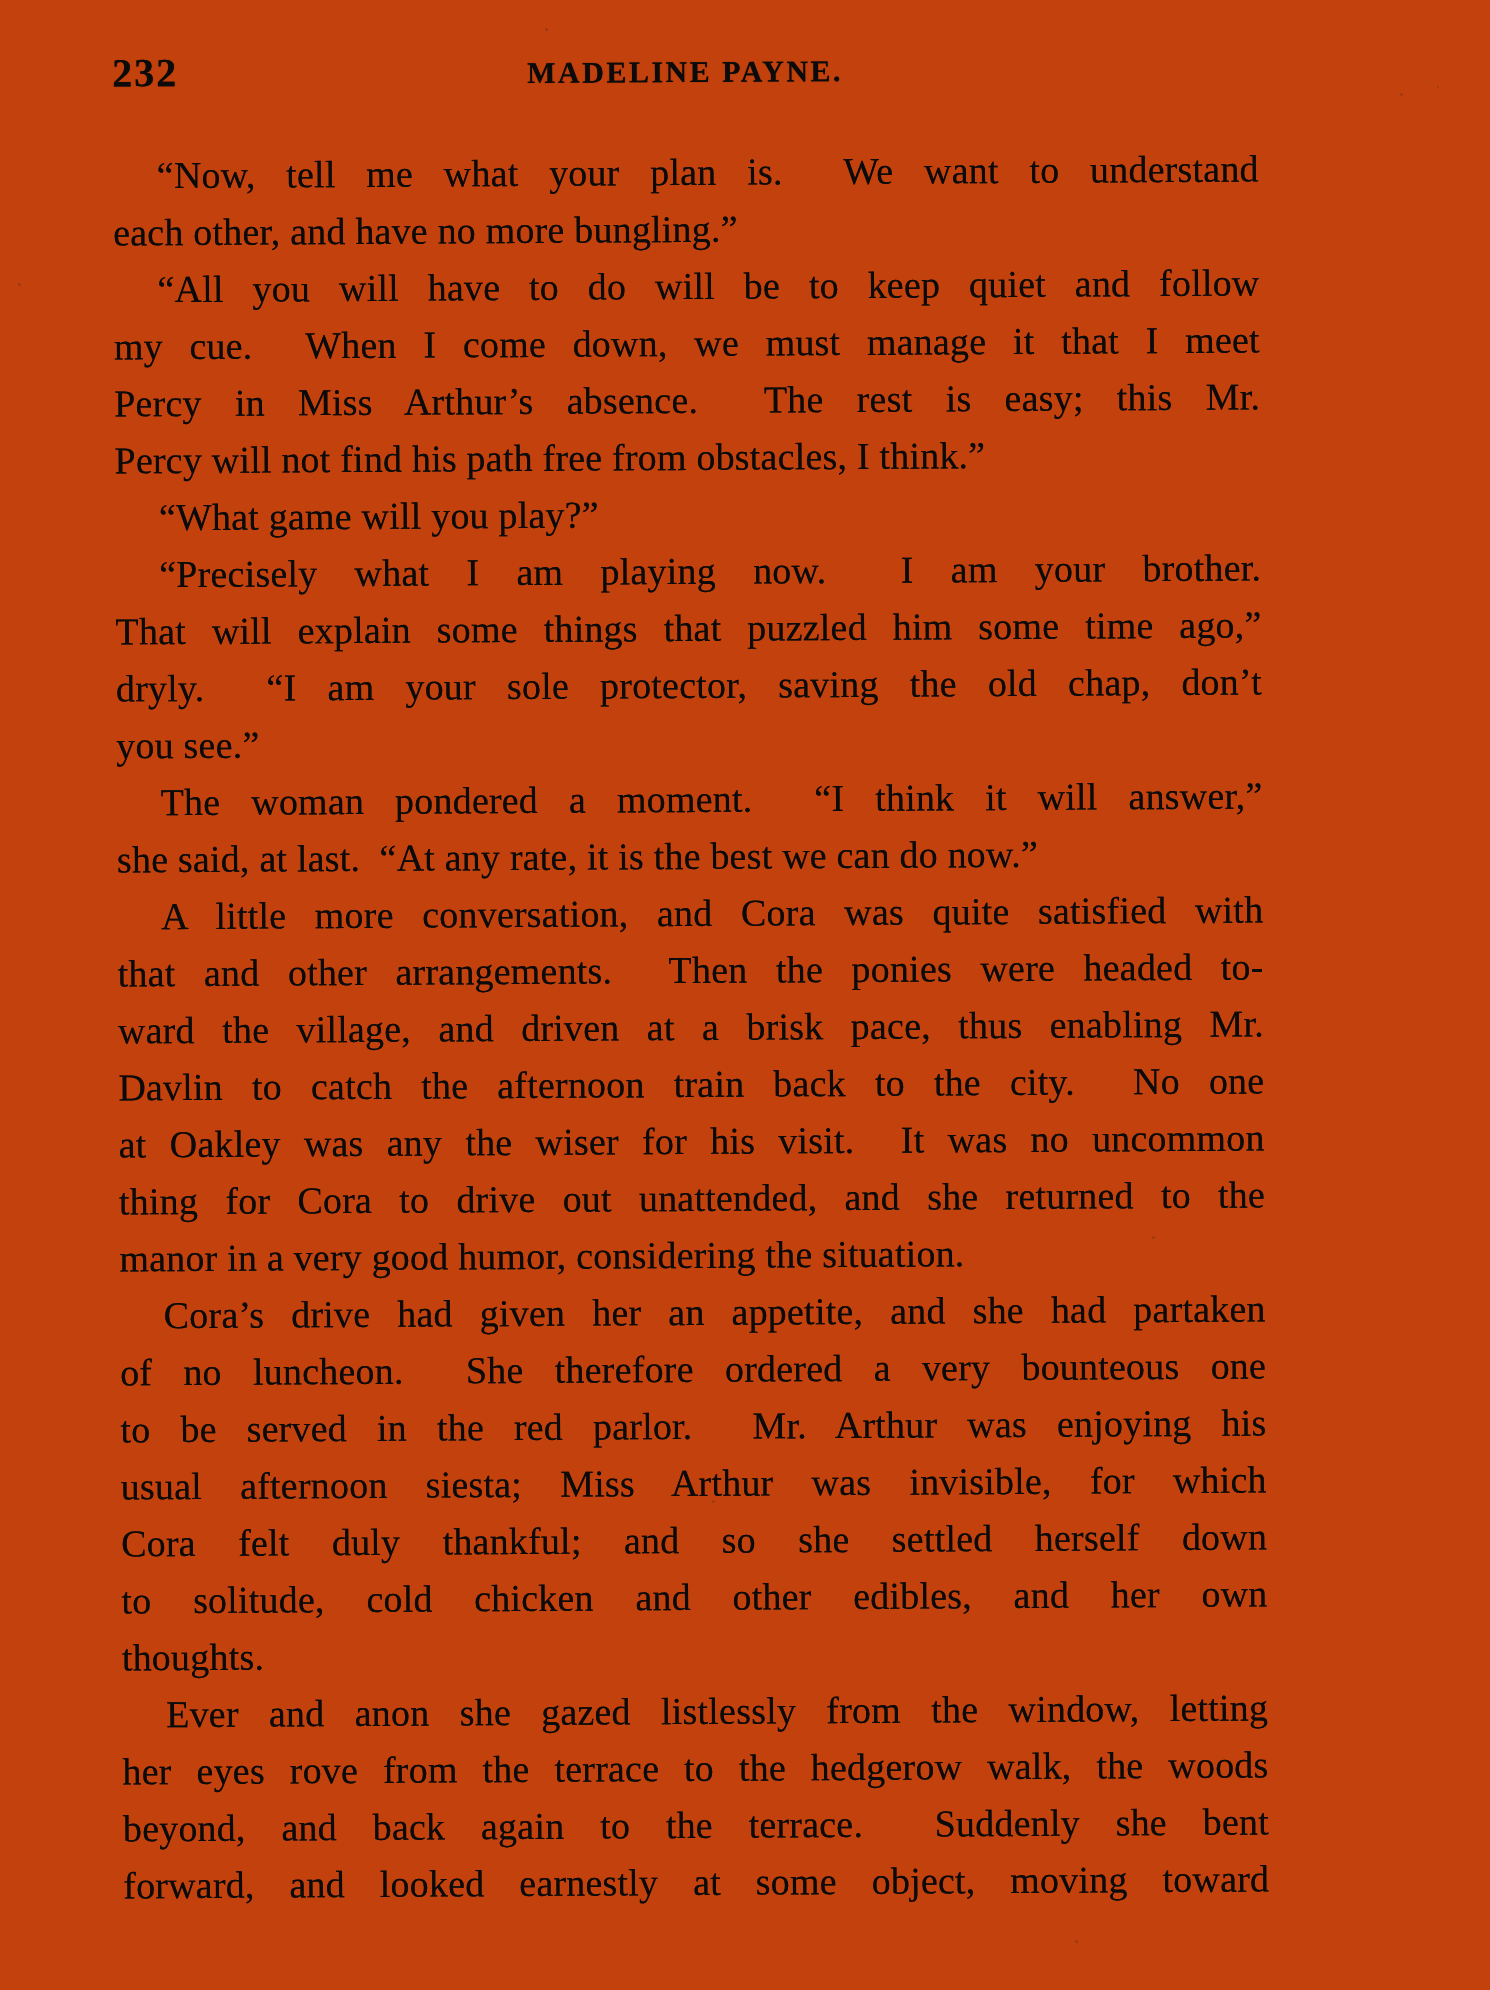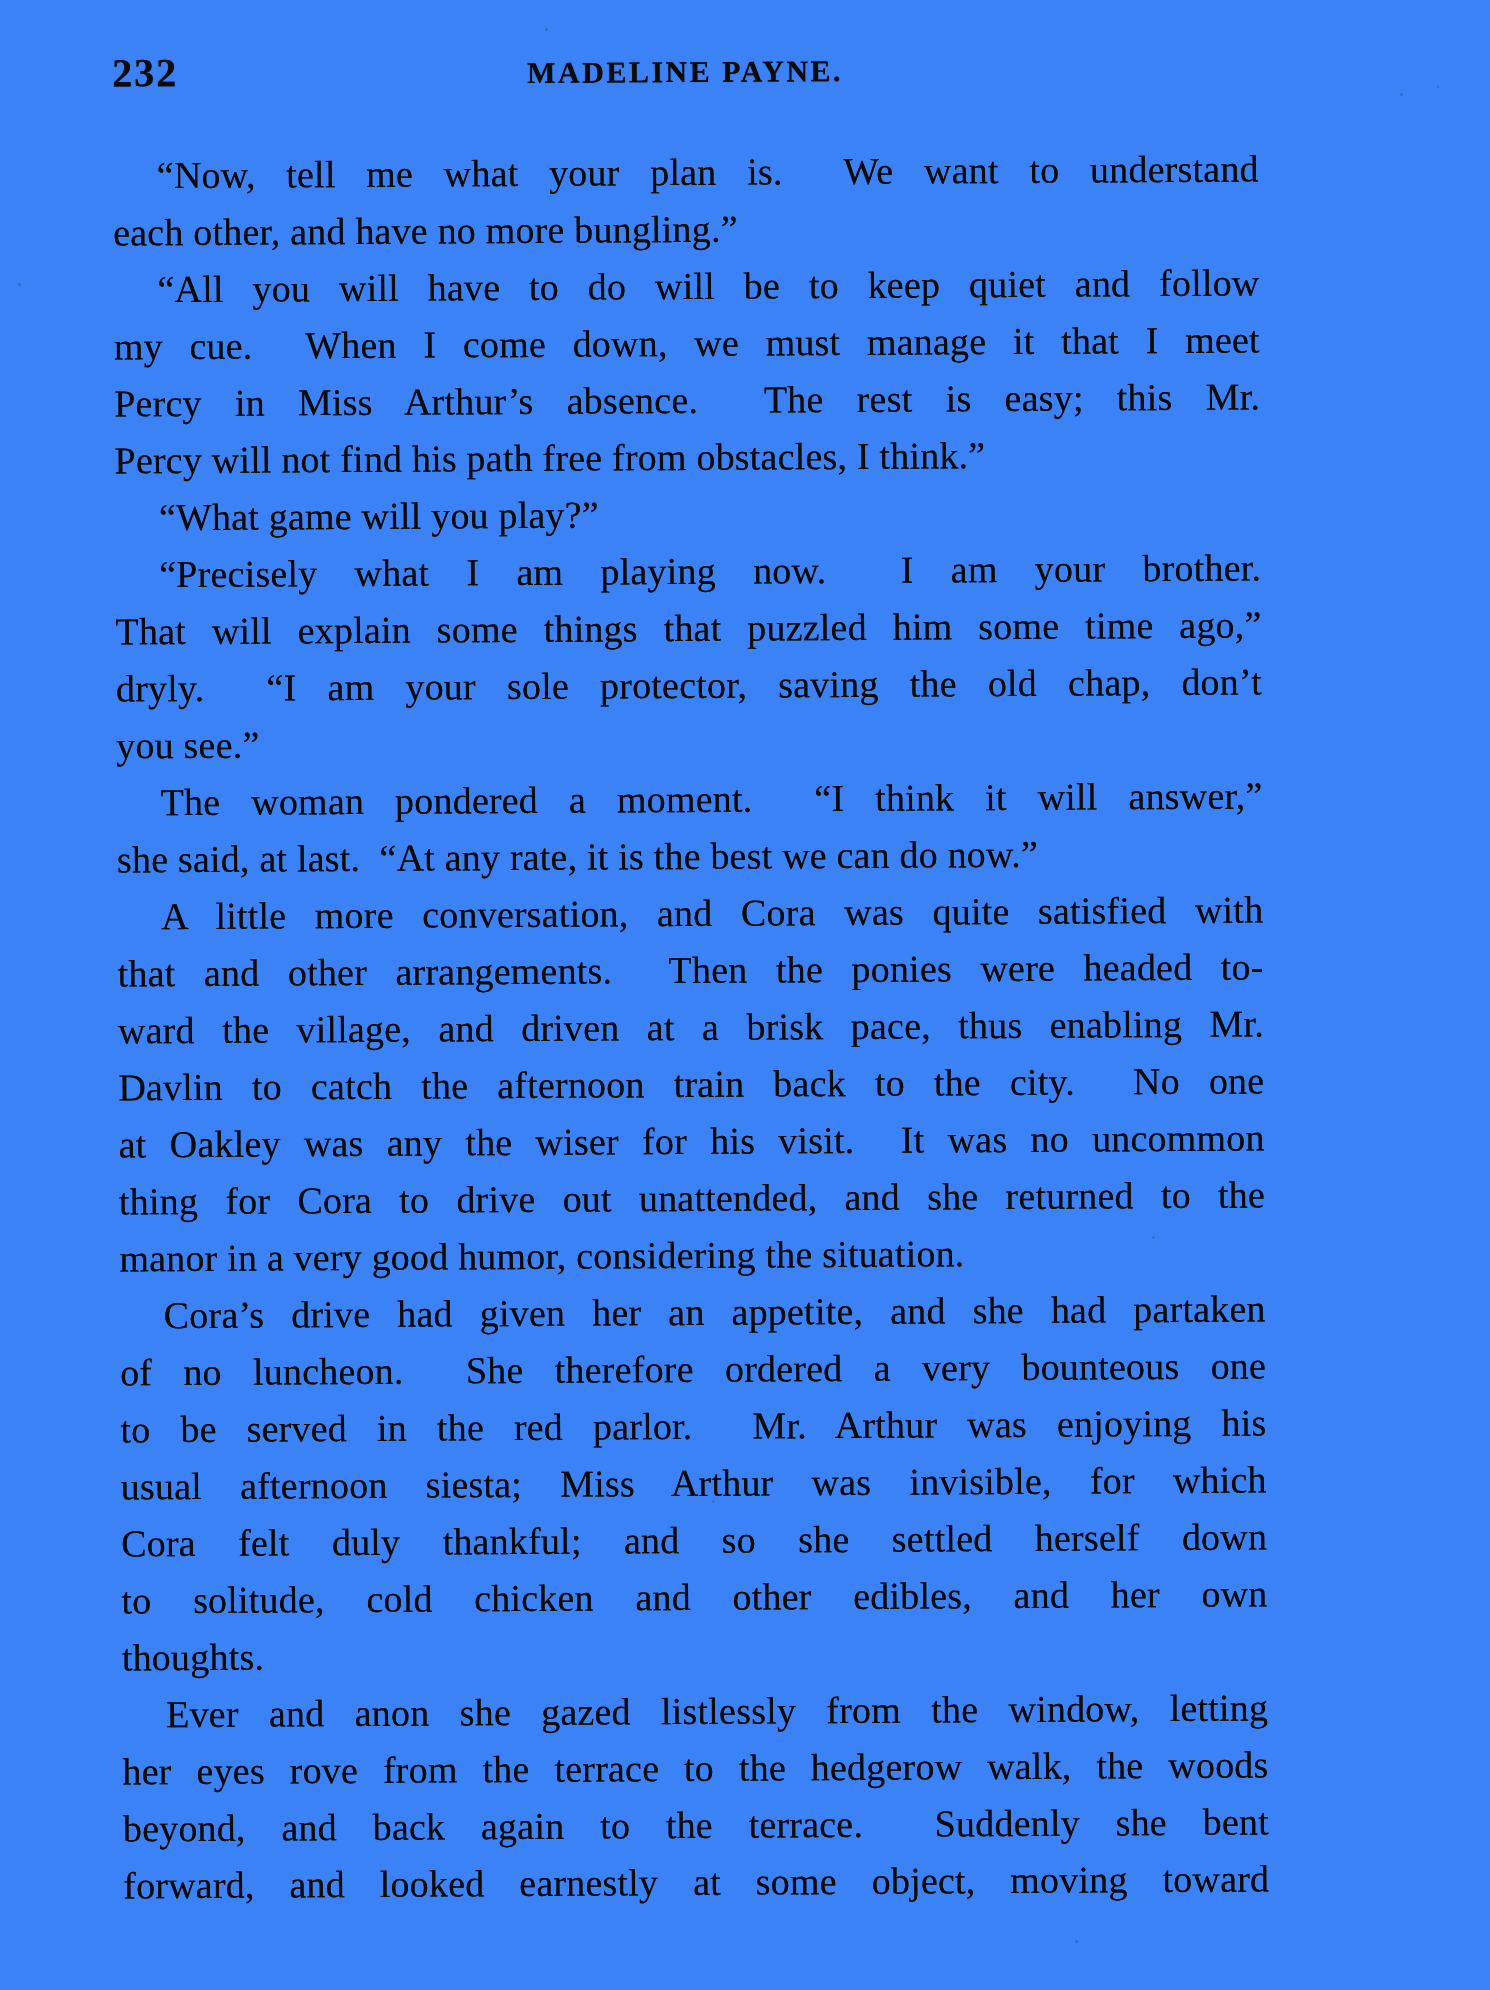--- a/index.html
+++ b/index.html
@@ -1,21 +1,21 @@
 <!DOCTYPE html>
 <html><head>
 <meta charset="utf-8">
 <style>
   html, body { margin: 0; padding: 0; background: #ffffff; }
 
   .page {
     position: relative;
     width: 1490px;
     height: 1990px;
-    background: #3b82f6;
+    background: #c2410c;
     overflow: hidden;
     font-family: "Liberation Serif", "DejaVu Serif", serif;
     color: #0b0b0b;
   }
 
   
   .content {
     position: absolute;
     left: 112px;
     top: 50px;

